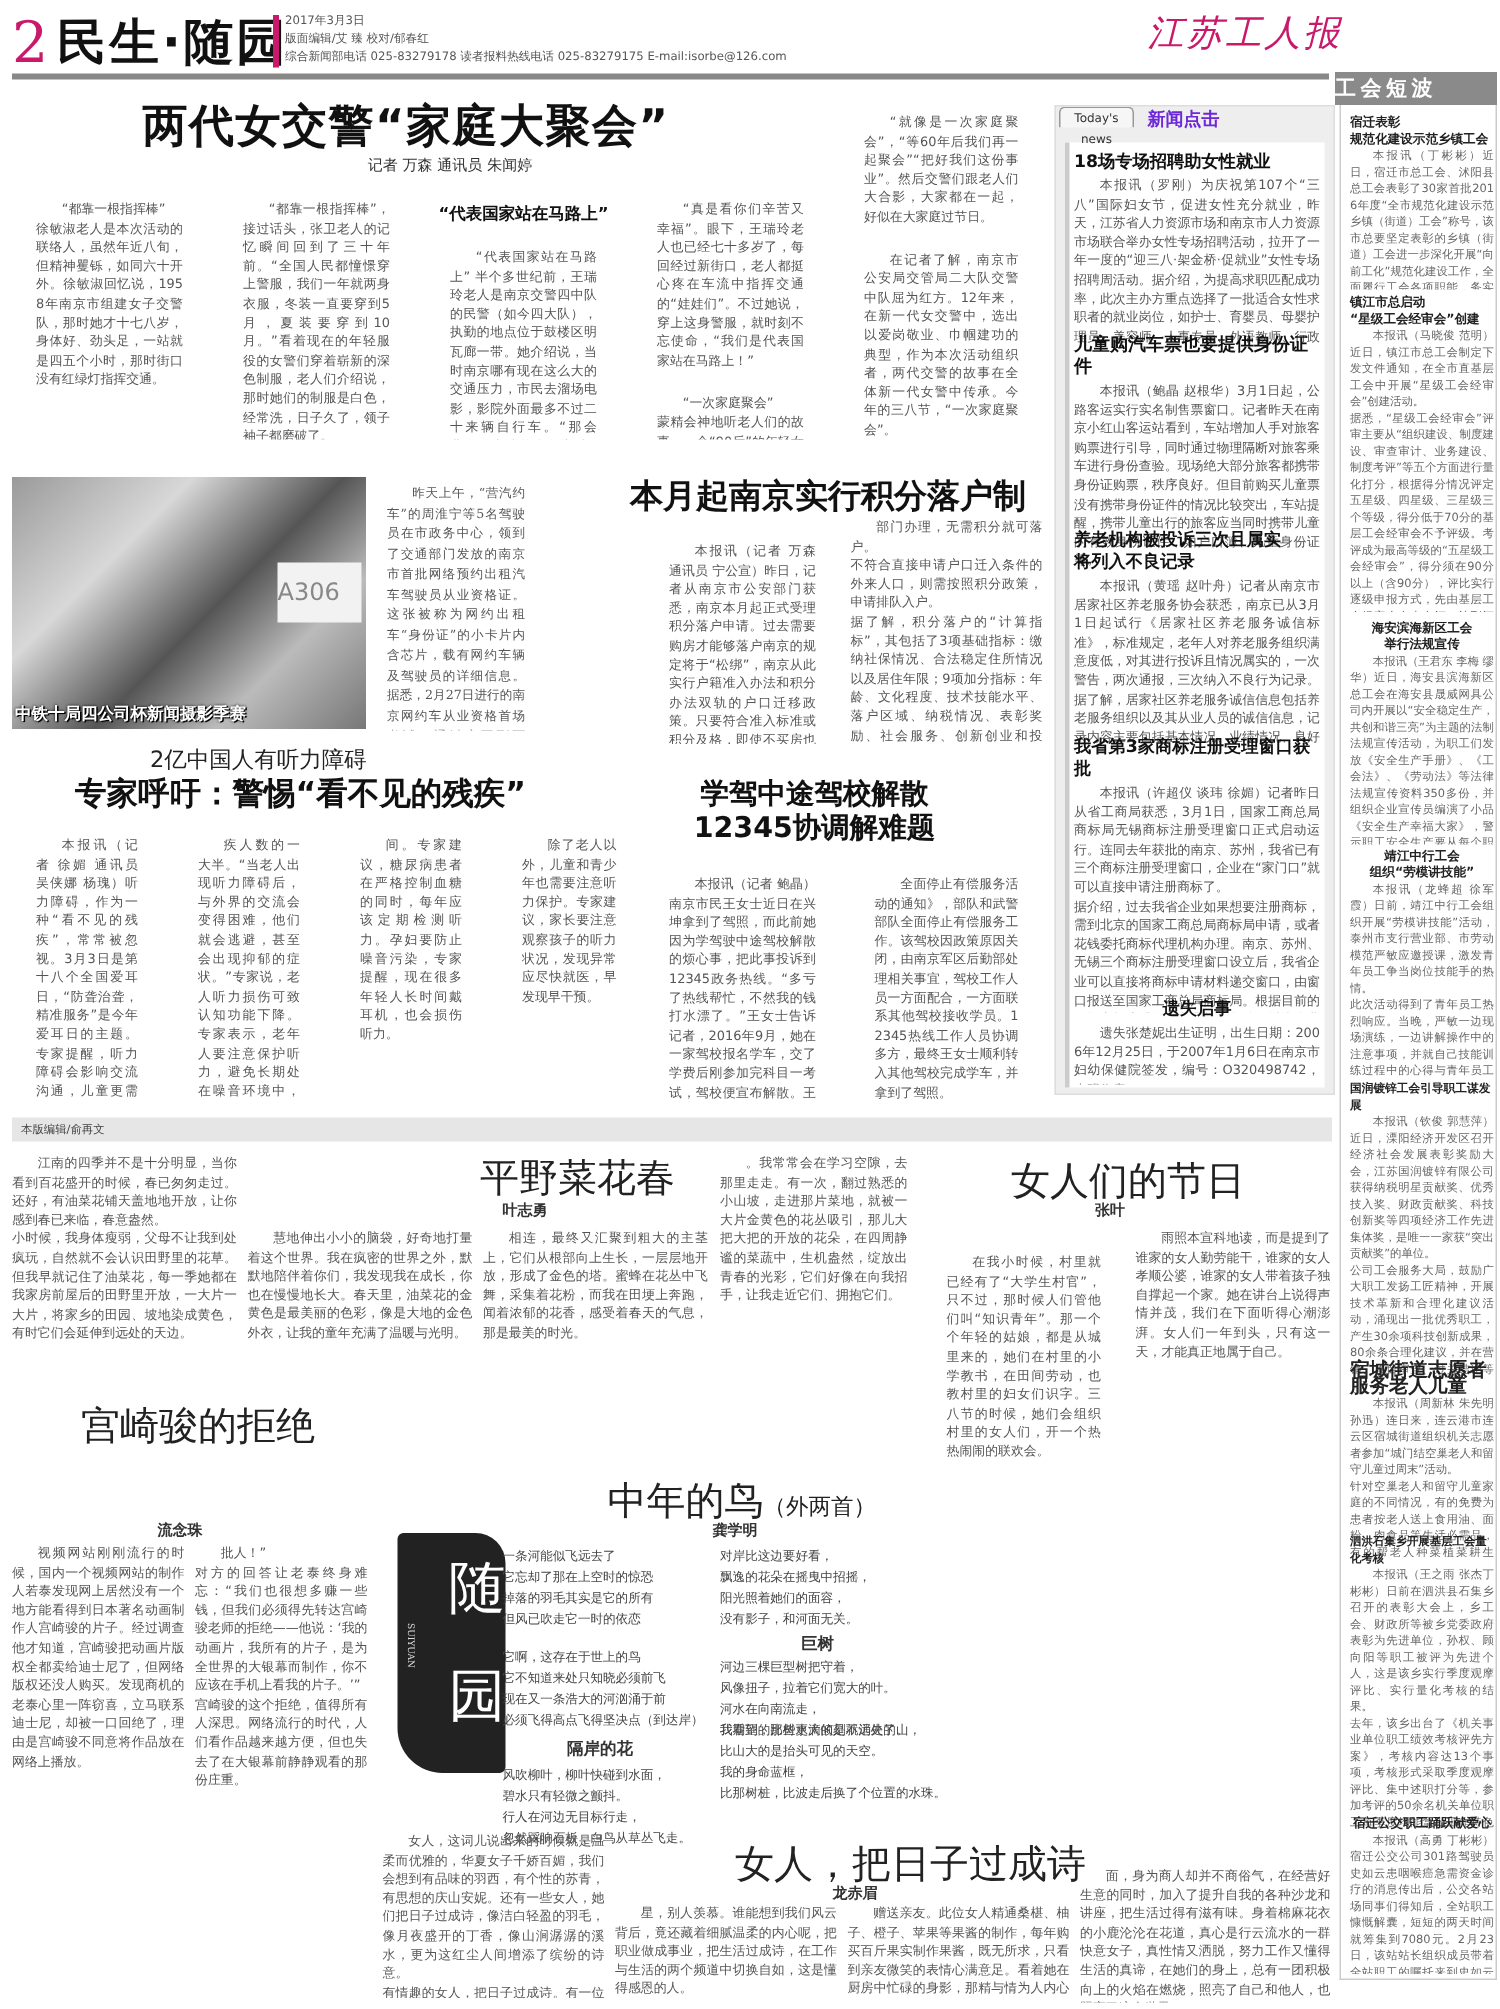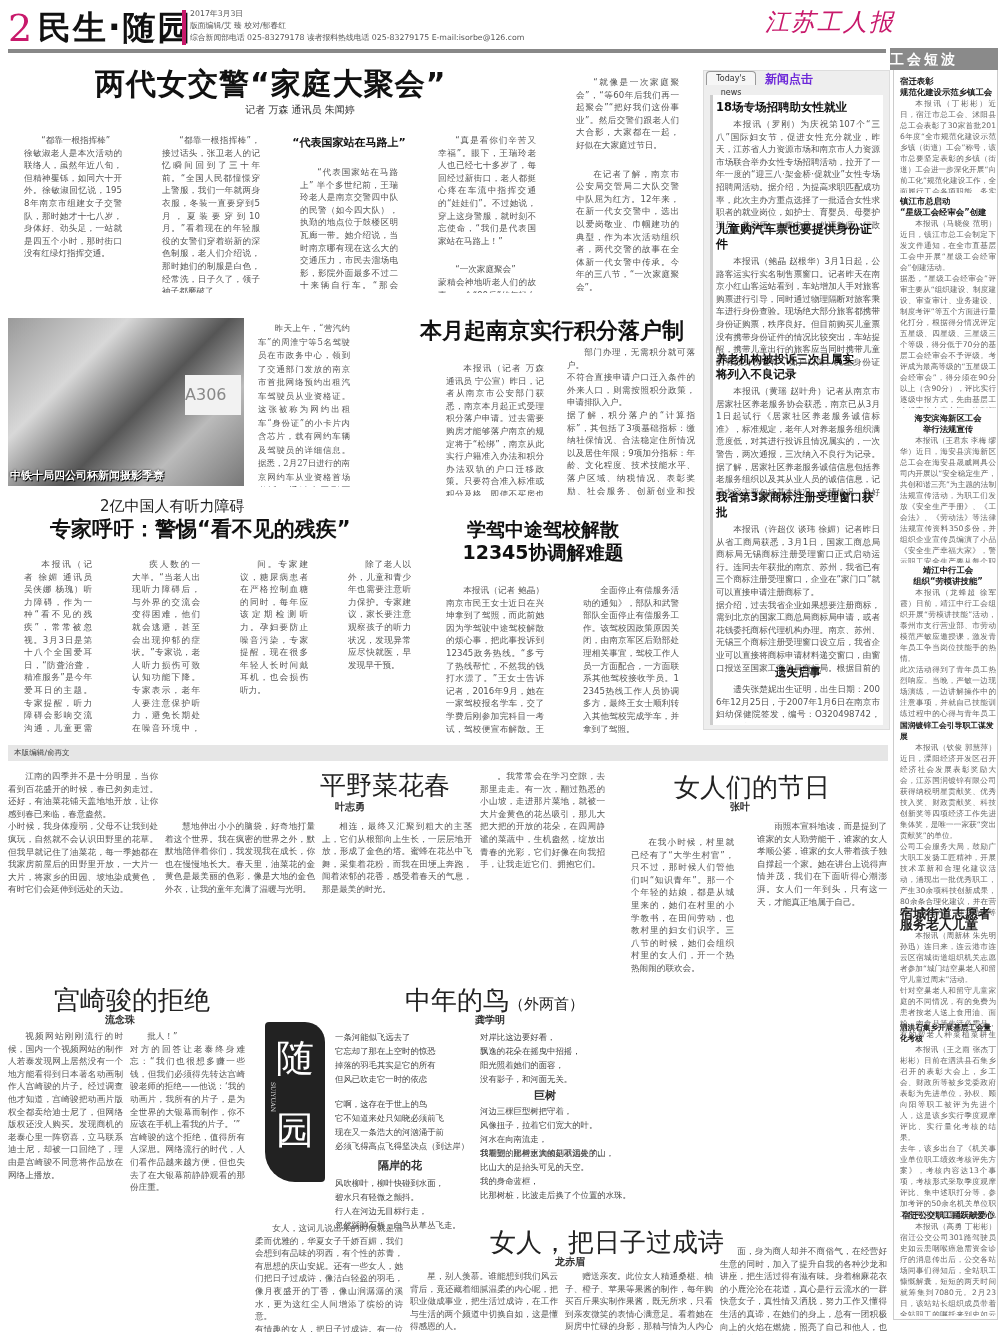--- a/index.html
+++ b/index.html
@@ -26,21 +26,21 @@
 .side-col{left:900px;width:96px}
 .side-col .t1{font-size:8.4px;font-weight:bold;color:#222;line-height:11px}
 .side-col .t2{font-size:8.4px;font-weight:bold;color:#222;line-height:11px;text-align:center}
 .side-col .txt{font-size:7.6px;line-height:11px;color:#666}
 .side-box{left:893px;top:70px;width:105px;height:1250px;border:1px solid #ccc;border-top:none}
 .photo{left:8px;top:318px;width:236px;height:168px;background:linear-gradient(135deg,#9a9a9a 0%,#d8d8d8 30%,#555 55%,#bbb 75%,#777 100%)}
 .photo-label{left:10px;top:468px;font-size:11px;font-weight:bold;color:#fff;text-shadow:0 0 2px #000,1px 1px 0 #000}
 .photo-label span{color:#fff}
 .photo-card{left:185px;top:375px;width:56px;height:40px;background:#f2f2f2;color:#888;font-size:16px;line-height:40px}
 .editor-bar{left:8px;top:745px;width:880px;height:16px;background:#e6e6e6;font-size:7.6px;line-height:16px;padding-left:6px;color:#444}
-.suiyuan{left:265px;top:1022px;width:60px;height:160px;background:#222;color:#fff;font-family:"DejaVu Serif",serif;font-size:38px;text-align:center;line-height:72px;border-radius:4px 20px 4px 30px}
+.suiyuan{left:265px;top:1022px;width:72px;height:160px;background:#222;color:#fff;font-family:"DejaVu Serif",serif;font-size:38px;text-align:right;line-height:72px;border-radius:4px 20px 4px 30px}
 .suiyuan small{position:absolute;left:4px;top:60px;font-size:6px;writing-mode:vertical-rl;color:#ddd;line-height:8px}
 .poem{font-family:"DejaVu Serif",serif;font-size:8.4px;line-height:14px;color:#444;white-space:nowrap}
 .ptitle{font-family:"DejaVu Serif",serif;font-size:11px;font-weight:bold;color:#333;text-align:center}
 .lit-title{font-size:26px;color:#222;font-weight:normal;white-space:nowrap;text-align:right}
 .lit-author{font-size:10px;font-weight:bold;color:#333;text-align:center}
 </style>
 </head>
 <body>
 
 <div class="abs hd-num">2</div>
@@ -199,21 +199,21 @@
 <div class="col txt" style="left:322px;top:820px;width:150px;height:155px;overflow:hidden">相连，最终又汇聚到粗大的主茎上，它们从根部向上生长，一层层地开放，形成了金色的塔。蜜蜂在花丛中飞舞，采集着花粉，而我在田埂上奔跑，闻着浓郁的花香，感受着春天的气息，那是最美的时光。</div>
 <div class="col txt" style="left:480px;top:770px;width:125px;height:205px;overflow:hidden">。我常常会在学习空隙，去那里走走。有一次，翻过熟悉的小山坡，走进那片菜地，就被一大片金黄色的花丛吸引，那儿大把大把的开放的花朵，在四周静谧的菜蔬中，生机盎然，绽放出青春的光彩，它们好像在向我招手，让我走近它们、拥抱它们。</div>
 
 <div class="abs lit-title" style="left:650px;top:770px;width:180px">女人们的节日</div>
 <div class="abs lit-author" style="left:650px;top:800px;width:180px">张叶</div>
 <div class="col txt" style="left:615px;top:820px;width:135px;height:420px;overflow:hidden">
     <p>在我小时候，村里就已经有了“大学生村官”，只不过，那时候人们管他们叫“知识青年”。那一个个年轻的姑娘，都是从城里来的，她们在村里的小学教书，在田间劳动，也教村里的妇女们识字。三八节的时候，她们会组织村里的女人们，开一个热热闹闹的联欢会。</p>
   </div>
 <div class="col txt" style="left:757px;top:820px;width:130px;height:420px;overflow:hidden">雨照本宣科地读，而是提到了谁家的女人勤劳能干，谁家的女人孝顺公婆，谁家的女人带着孩子独自撑起一个家。她在讲台上说得声情并茂，我们在下面听得心潮澎湃。女人们一年到头，只有这一天，才能真正地属于自己。</div>
 
-<div class="abs lit-title" style="left:30px;top:983px;width:180px">宫崎骏的拒绝</div>
+<div class="abs lit-title" style="left:30px;top:933px;width:180px">宫崎骏的拒绝</div>
 <div class="abs lit-author" style="left:30px;top:1013px;width:180px">流念珠</div>
 <div class="col txt" style="left:8px;top:1030px;width:115px;height:300px;overflow:hidden">视频网站刚刚流行的时候，国内一个视频网站的制作人若泰发现网上居然没有一个地方能看得到日本著名动画制作人宫崎骏的片子。经过调查他才知道，宫崎骏把动画片版权全都卖给迪士尼了，但网络版权还没人购买。发现商机的老泰心里一阵窃喜，立马联系迪士尼，却被一口回绝了，理由是宫崎骏不同意将作品放在网络上播放。</div>
 <div class="col txt" style="left:130px;top:1030px;width:115px;height:300px;overflow:hidden;white-space:pre-line">批人！”
 对方的回答让老泰终身难忘：“我们也很想多赚一些钱，但我们必须得先转达宫崎骏老师的拒绝——他说：‘我的动画片，我所有的片子，是为全世界的大银幕而制作，你不应该在手机上看我的片子。’”
 宫崎骏的这个拒绝，值得所有人深思。网络流行的时代，人们看作品越来越方便，但也失去了在大银幕前静静观看的那份庄重。</div>
 
 <div class="abs suiyuan"><span>随园</span><small>SUIYUAN</small></div>
 
 <div class="abs lit-title" style="left:405px;top:983px;width:160px;text-align:left"><span>中年的鸟</span><span style="font-size:15px">（外两首）</span></div>
 <div class="abs lit-author" style="left:440px;top:1013px;width:100px">龚学明</div>

